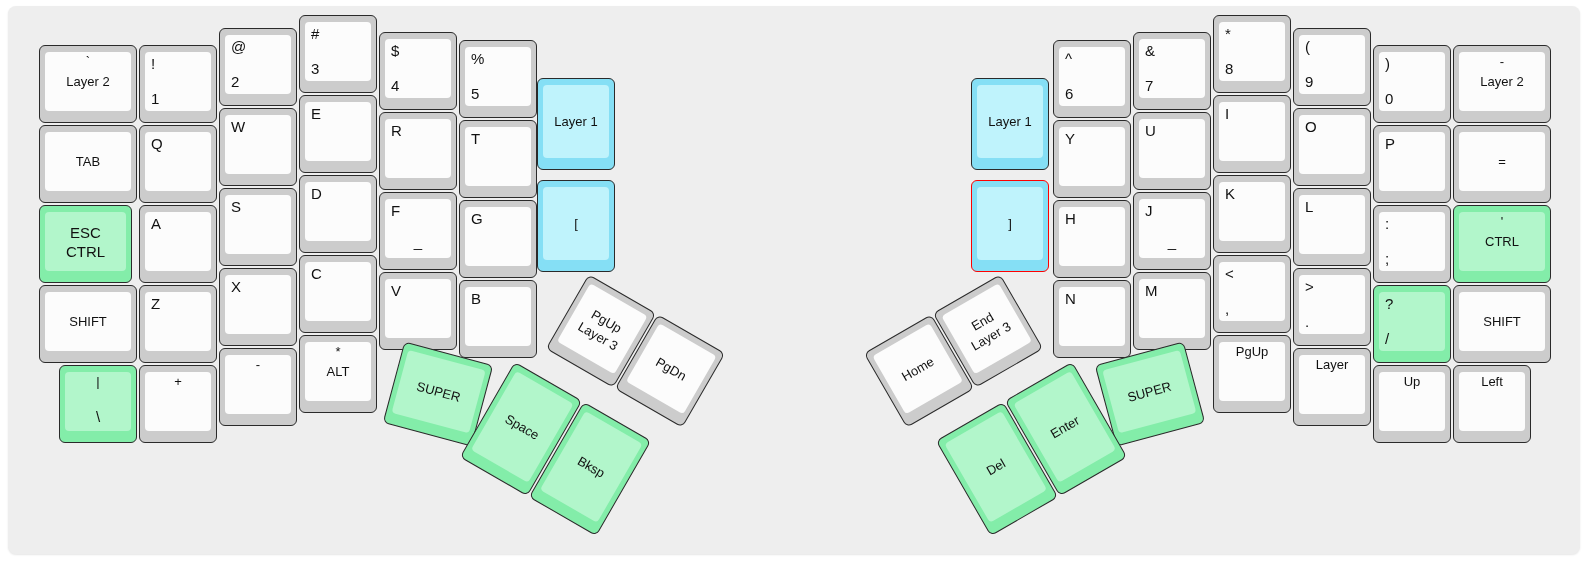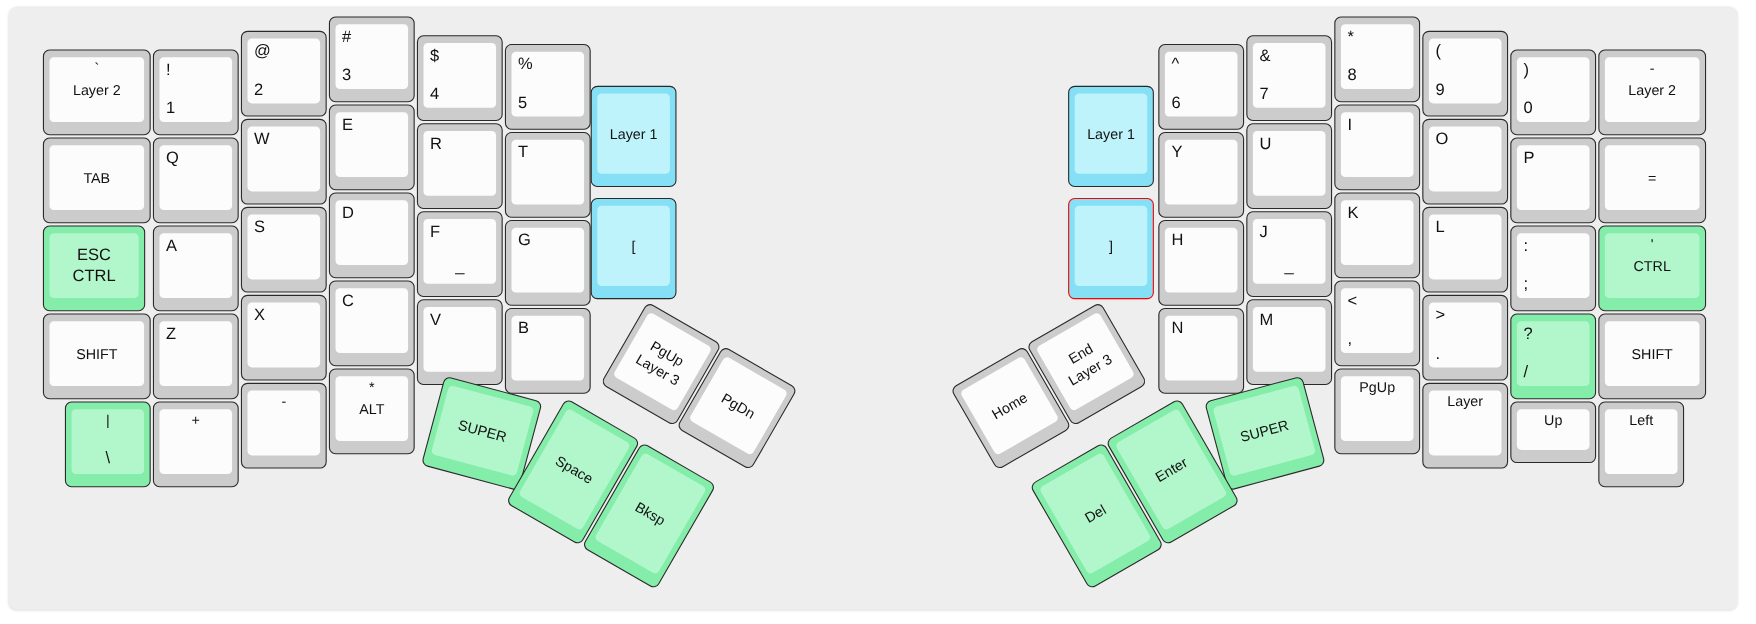--- a/index.html
+++ b/index.html
@@ -359,21 +359,21 @@
             <span class="lg lg-tl">:</span>
             <span class="lg lg-bl">;</span>
           </div>
         </div>
         <div class="key kgreen" style="left: 1365px; top: 279px; width: 78px; height: 78px;">
           <div class="cap">
             <span class="lg lg-tl">?</span>
             <span class="lg lg-bl">/</span>
           </div>
         </div>
-        <div class="key" style="left: 1365px; top: 359px; width: 78px; height: 56px;">
+        <div class="key" style="left: 1365px; top: 359px; width: 78px; height: 78px;">
           <div class="cap">
             <span class="lg lg-tc">Up</span>
           </div>
         </div>
         <div class="key" style="left: 1445px; top: 39px; width: 98px; height: 78px;">
           <div class="cap">
             <span class="lg lg-tc">-</span>
             <span class="lg lg-c">Layer 2</span>
           </div>
         </div>

